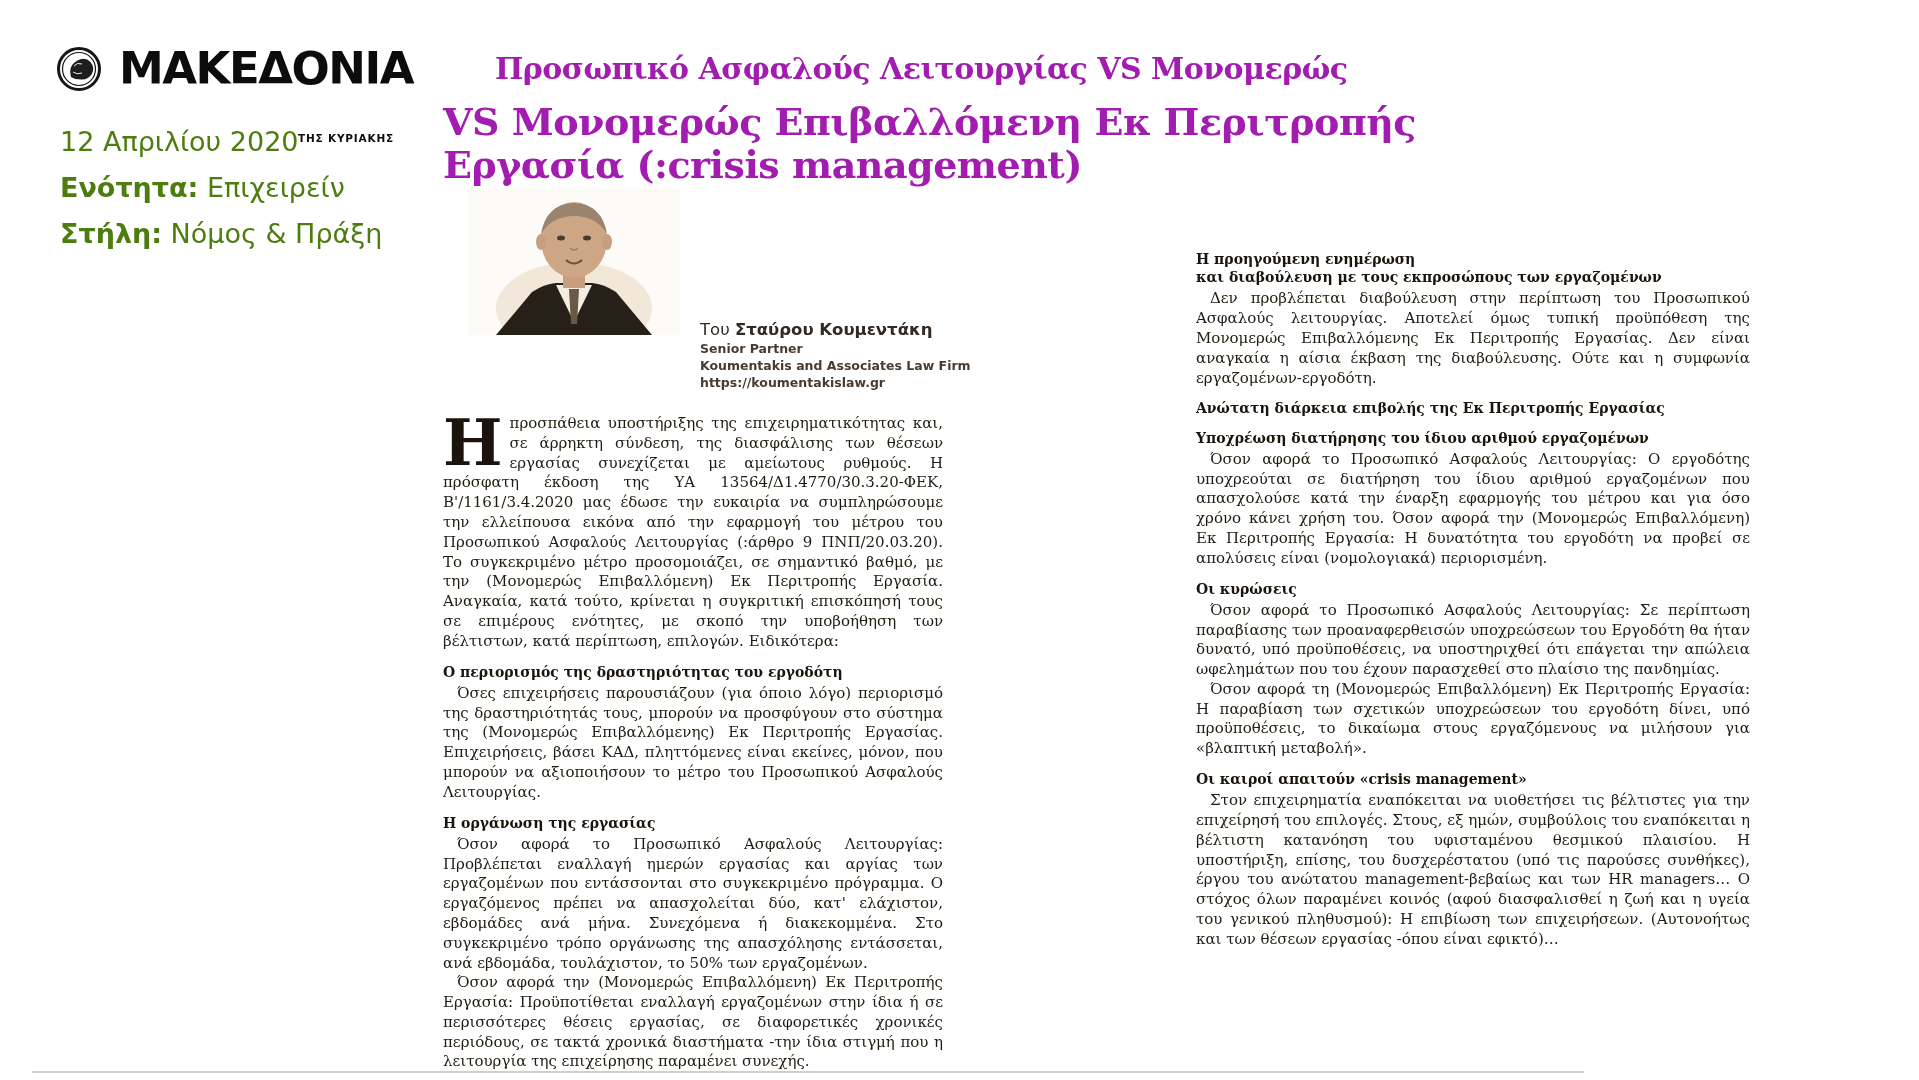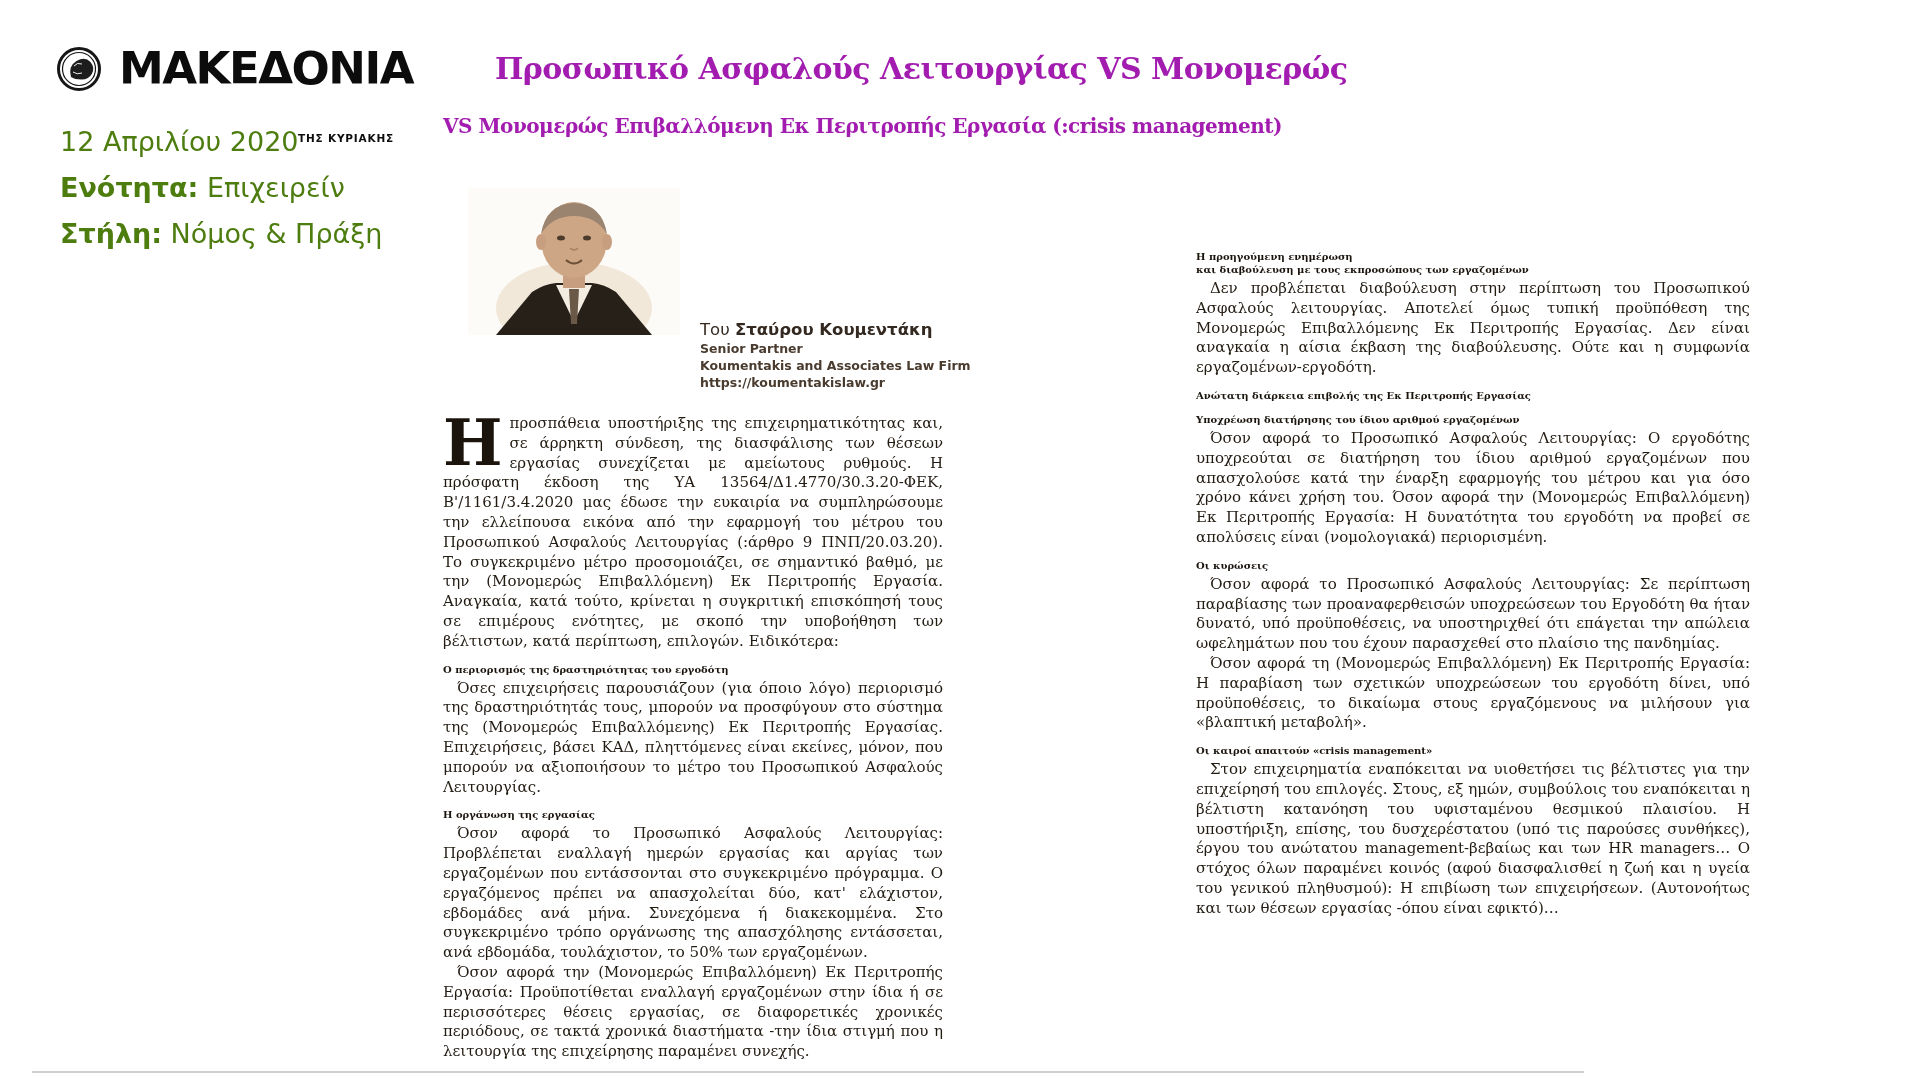--- a/index.html
+++ b/index.html
@@ -26,40 +26,40 @@
   .meta-date    { top:126px; }
   .meta-section { top:172px; }
   .meta-column  { top:218px;text-align:center; }
 
   
   .headline {
     position:absolute; left:443px; top:52px; width:1050px;
     font-weight:bold; color:#a21caf; letter-spacing:-0.5px;
   }
   .headline .l1 { font-size:30px; padding-left:52px; line-height:1.15; }
-  .headline .l2 { font-size:20px; margin-top:28px; line-height:1.15; }
+  .headline .l2 { font-size:38px; margin-top:13px; line-height:1.15; }
 
   
   .photo { position:absolute; left:468px; top:188px; width:212px; height:147px; }
   .byline {
     position:absolute; left:700px; top:320px; width:330px;
     font-family:"DejaVu Sans","Liberation Sans",sans-serif; color:#3c2f25;
   }
   .byline .who { font-size:16.5px; color:#342920; }
   .byline .who b { font-weight:bold; }
   .byline .small { font-size:12.5px; line-height:1.35; font-weight:bold; color:#4a3b2f; margin-top:2px; }
 
   
   .col {
     position:absolute; text-align:justify; font-size:15px; line-height:1.32; color:#221b12;
   }
   .col-left  { left:443px;  top:414px; width:500px; }
   .col-right { left:1196px; top:250px; width:554px; }
   .col h3 {
-    font-size:10px; font-weight:bold; margin:11px 0 3px 0;
+    font-size:14px; font-weight:bold; margin:11px 0 3px 0;
     white-space:pre-line; text-align:left; line-height:1.3; color:#1a140d;
   }
   .col p.para { text-indent:14px; }
   .col p.intro { text-indent:0; }
   .dropcap {
     float:left; font-size:63px; line-height:0.82; font-weight:bold;
     padding:4px 7px 0 0; color:#1a140d;
   }
 
   

